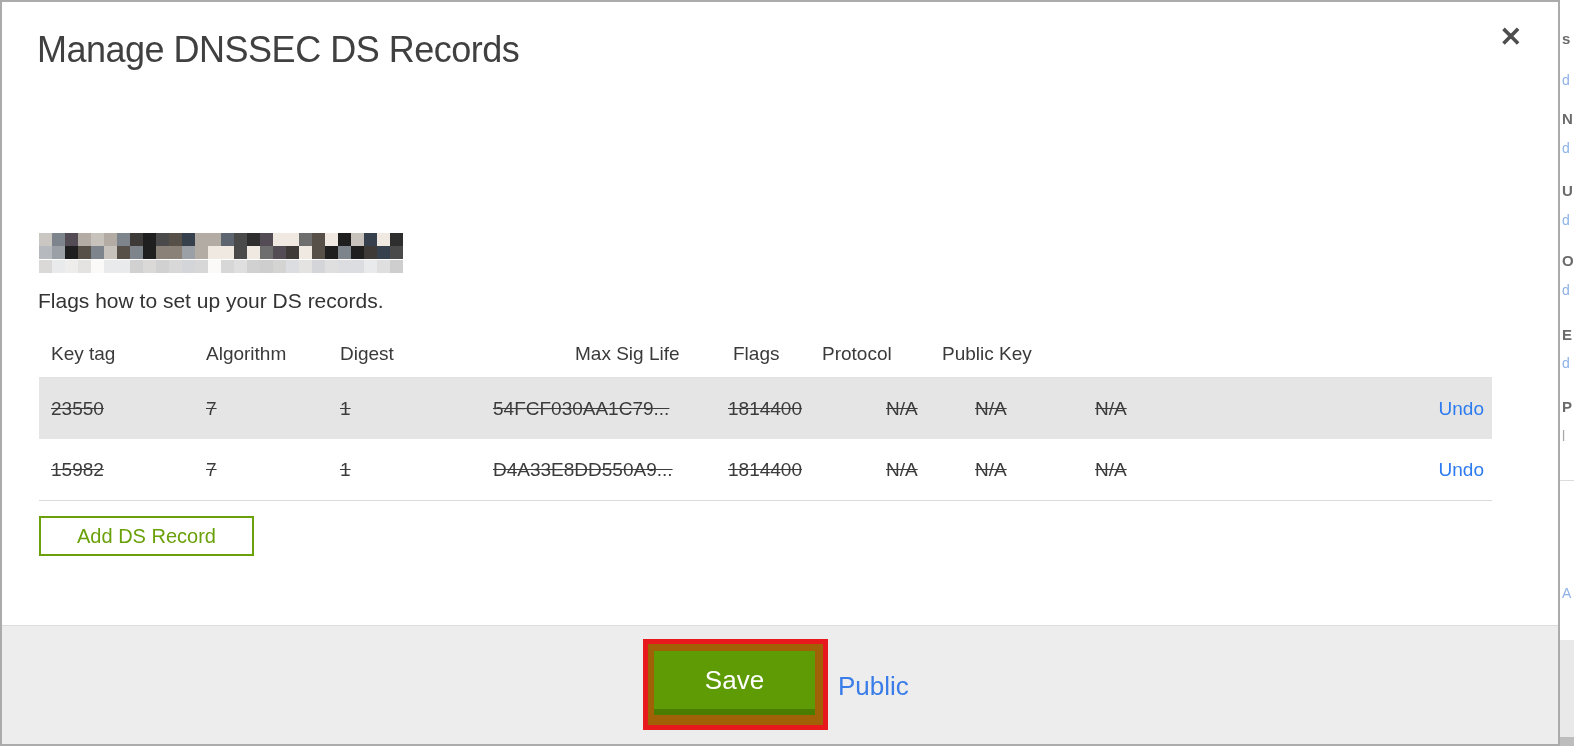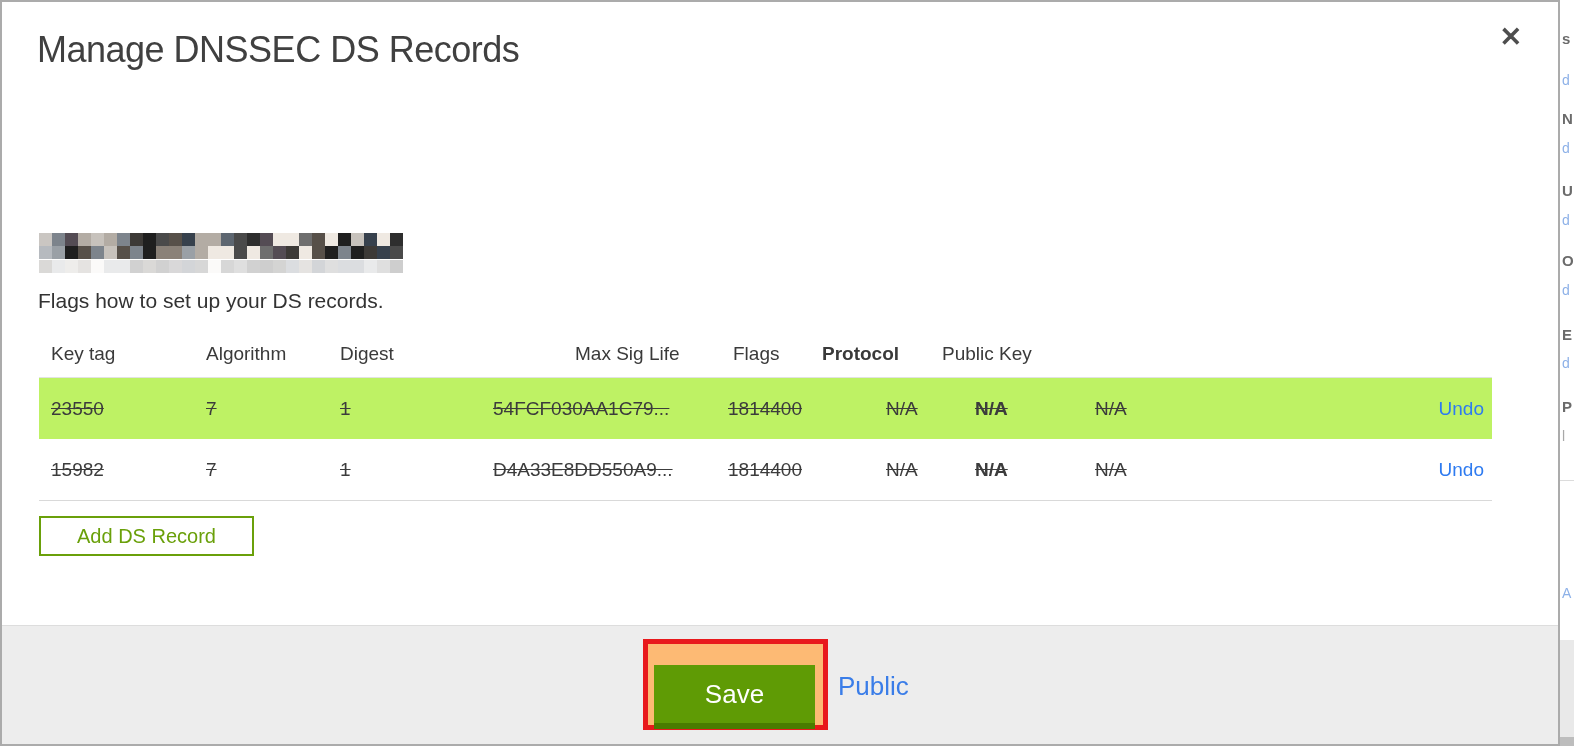--- a/index.html
+++ b/index.html
@@ -27,45 +27,45 @@
   .domain-mosaic { position:absolute; left:37px; top:231px; width:364px; height:40px;
                    display:flex; flex-wrap:wrap; }
   .domain-mosaic .px { width:13px; height:13px; }
 
   .subtitle { position:absolute; left:36px; top:287px; font-size:21px; color:#333; }
 
   
   .ds-table { position:absolute; left:37px; top:328px; width:1453px; font-size:19px; color:#3a3a3a; }
   .thead { display:flex; height:48px; line-height:48px; border-bottom:1px solid #e2e2e2; }
   .trow  { display:flex; height:61px; line-height:61px; }
-  .trow.striped { background:#bef264; }
+  .trow.striped { background:#e5e5e5; }
   .ds-table .rows { border-bottom:1px solid #d9d9d9; }
   .cell { overflow:hidden; white-space:nowrap; }
   .c1 { width:131px; padding-left:12px; }
   .c2 { width:134px;margin-left:36px; }
   .c3 { width:153px; }
   .c4 { width:235px; }
   .c5 { width:158px; }
   .c6 { width:89px; }
-  .c7 { width:120px;font-weight:bold; }
+  .c7 { width:120px; }
   .c8 { width:163px; }
   .c9 { flex:1; }
   .c10 { width:72px; text-align:right; padding-right:8px; }
   .strike { text-decoration:line-through; color:#3c3c3c; }
   .undo-link { color:#2e7bf0; cursor:pointer; text-decoration:none; }
 
   .add-btn { position:absolute; left:37px; top:514px; height:40px; padding:0 36px;
              background:#fff; border:2px solid #6aa00a; color:#6aa00a; font-size:20px;
              font-family:"Liberation Sans", sans-serif; cursor:pointer; }
 
   
   .footer { position:absolute; left:0; right:0; bottom:0; height:119px;
             background:#ededed; border-top:1px solid #dddddd; }
   .red-annotation { position:absolute; left:641px; top:13px; width:185px; height:91px;
-                    border:5px solid #e8191c; background:#fdba74; padding:21px 6px; }
+                    border:5px solid #e8191c; background:#a16207; padding:7px 6px; }
   .save-btn { display:block; width:161px; height:64px; background:#5f9b05; border:none;
               border-bottom:6px solid #4a7c00; color:#fff; font-size:26px;
               font-family:"Liberation Sans", sans-serif; cursor:pointer; }
   .cancel-link { position:absolute; left:836px; top:45px; font-size:26px; color:#3a7de8;
                  cursor:pointer; text-decoration:none; }
 </style>
 </head>
 <body>
 
 <div class="stage">

